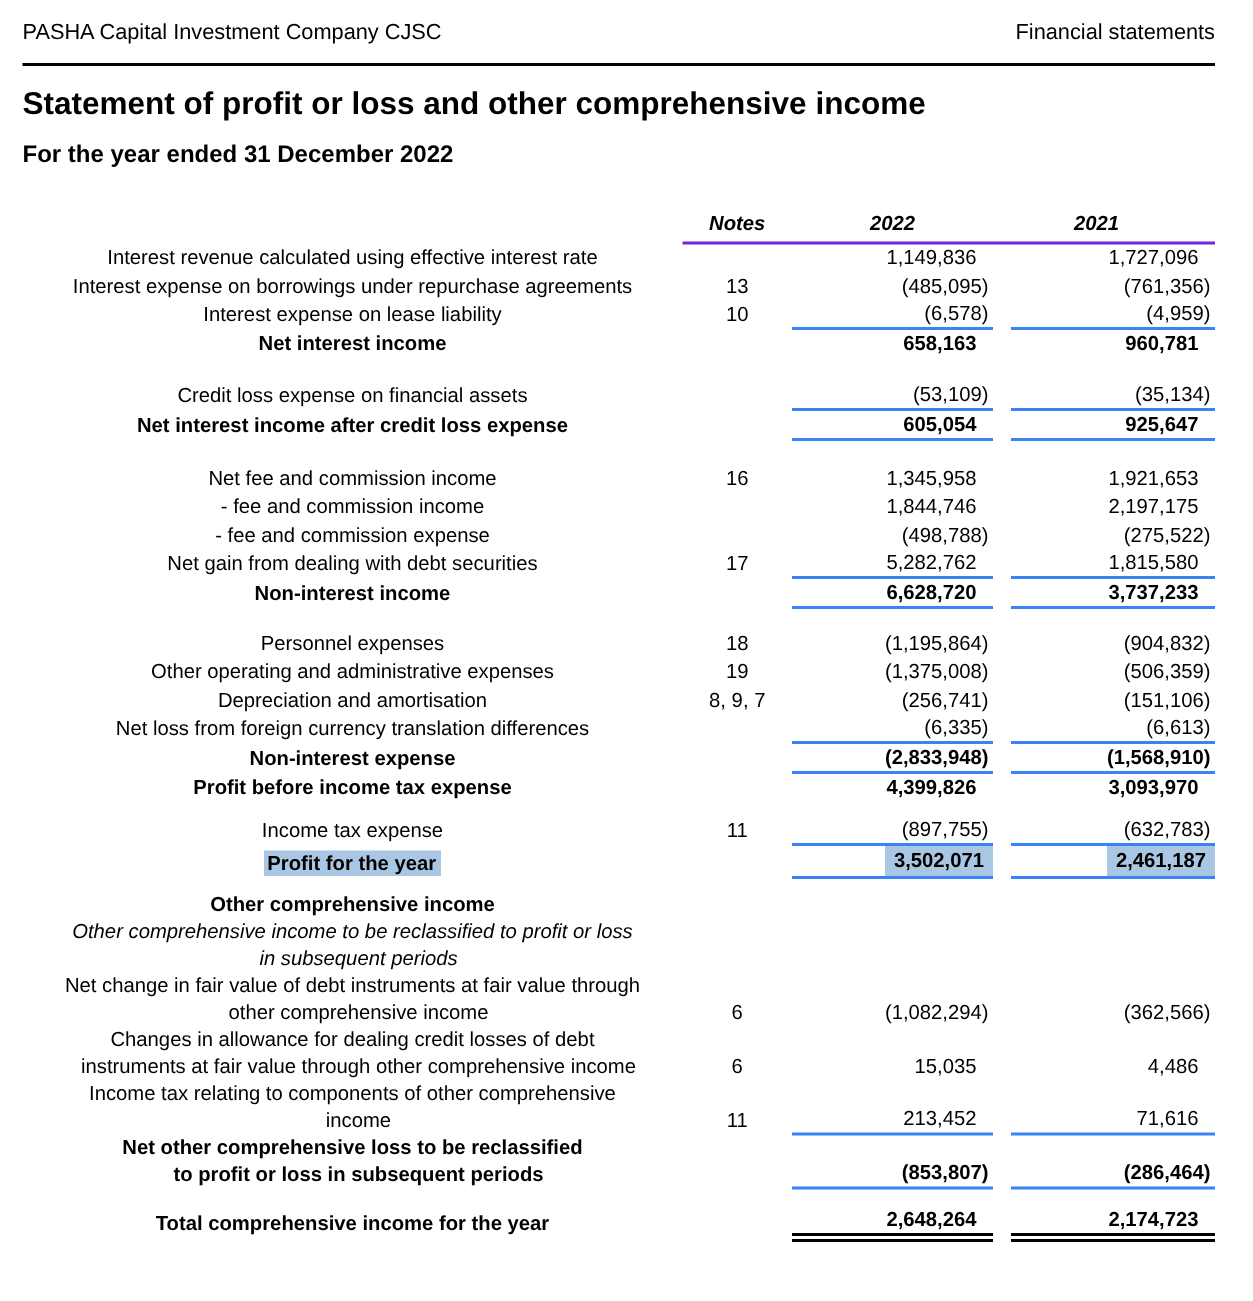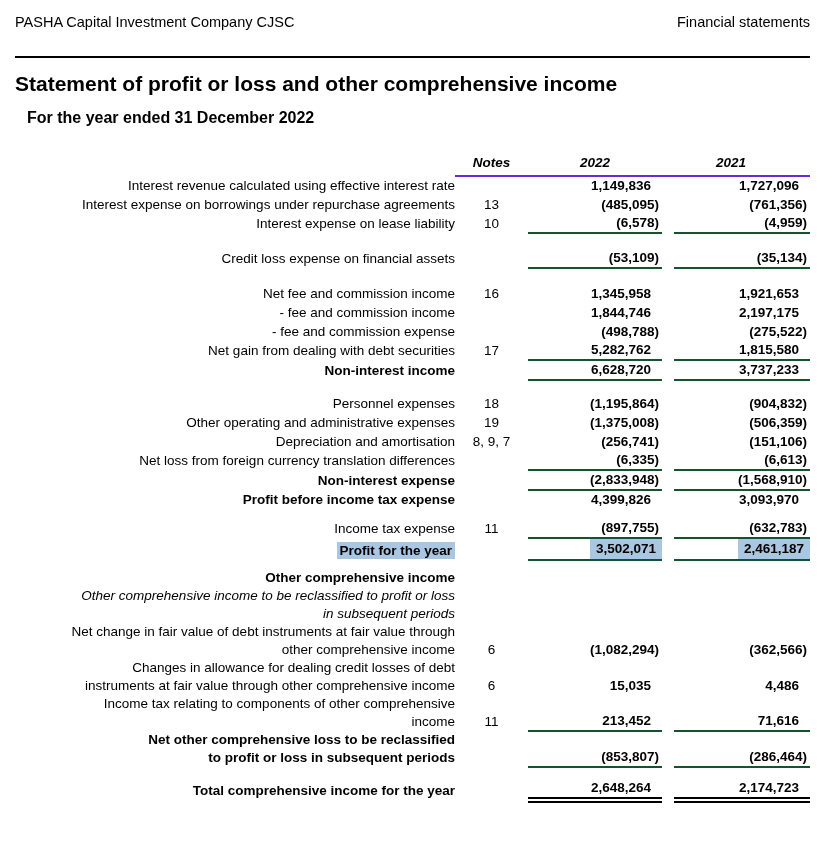--- a/index.html
+++ b/index.html
@@ -6,24 +6,24 @@
   html, body { margin: 0; padding: 0; background: #ffffff; }
   .page {
     width: 835px; height: 867px; overflow: hidden;
     background: #ffffff; color: #000;
     font-family: "Liberation Sans", "DejaVu Sans", sans-serif;
     padding: 14px 25px 0 15px;
   }
   .doc-header {
     display: flex; justify-content: space-between; align-items: flex-end;
     font-size: 14.5px; line-height: 17px;
-    padding-bottom: 25px; border-bottom: 2px solid #000;
+    padding-bottom: 11px; border-bottom: 2px solid #000;
   }
   h1.title { font-size: 21px; font-weight: bold; margin: 16px 0 0; line-height: 20px; }
-  h2.subtitle { font-size: 16px; font-weight: bold; margin: 14px 12px 0; line-height: 19px; }
+  h2.subtitle { font-size: 16px; font-weight: bold; margin: 14px 0 0; line-height: 19px; }
   p.note { font-size: 14px; font-style: italic; margin: 14px 0 0; line-height: 17px; }
 
   table.fin {
     border-collapse: collapse; table-layout: fixed;
     width: 795px; margin-top: 26px;
     font-size: 13.5px; line-height: 18px;
   }
   col.c-lbl { width: 440px; }
   col.c-notes { width: 73px; }
   col.c-v22 { width: 134px; }
@@ -35,27 +35,27 @@
   th.notes-head { text-align: center; font-weight: bold; font-style: italic; }
   th.val-head { text-align: center; font-weight: bold; font-style: italic; }
   th.val-head.y2 { padding-right: 22px; }
   .hrule { border-bottom: 2px solid #6d28d9; }
 
   tbody td { padding: 0; vertical-align: bottom; }
   tbody tr.row { height: 19px; }
   tbody tr.total-row { height: 27px; }
   tr.b { font-weight: bold; }
   tr.i { font-style: italic; }
-  .lbl-cell { text-align: right; }
+  .lbl-cell { text-align: center; }
   .lbl-cell .line2 { padding-left: 8px; }
   .notes-cell { text-align: center; }
-  .val-cell { text-align: right; font-weight: bold; }
+  .val-cell { text-align: right; }
   .num { display: inline-block; padding-right: 11px; }
   .num.paren { padding-right: 3px; }
-  .ul { border-bottom: 2px solid #14532d; }
+  .ul { border-bottom: 2px solid #3b82f6; }
   .dul { border-bottom: 6px double #000; }
   .hl { background: var(--hl, #a9c7e3); padding: 1px 3px 1px 2px; }
   .num.hl { padding-right: 6px; padding-left: 6px; }
   tr.sp td { line-height: 0; font-size: 0; }
 </style>
 </head>
 <body>
 
 <div class="page">
 
@@ -105,31 +105,49 @@
         </tr>
         <tr class="row">
           <td class="lbl-cell">
             <div class="line1">Interest expense on lease liability</div>
           </td>
           <td class="notes-cell">10</td>
           <td class="val-cell ul"><span class="num paren">(6,578)</span></td>
           <td class="gap-cell"></td>
           <td class="val-cell ul"><span class="num paren">(4,959)</span></td>
         </tr>
+        <tr class="row b">
+          <td class="lbl-cell">
+            <div class="line1">Net interest income</div>
+          </td>
+          <td class="notes-cell"></td>
+          <td class="val-cell"><span class="num">658,163</span></td>
+          <td class="gap-cell"></td>
+          <td class="val-cell"><span class="num">960,781</span></td>
+        </tr>
         <tr class="sp">
           <td colspan="5" style="height: 16px;"></td>
         </tr>
         <tr class="row">
           <td class="lbl-cell">
             <div class="line1">Credit loss expense on financial assets</div>
           </td>
           <td class="notes-cell"></td>
           <td class="val-cell ul"><span class="num paren">(53,109)</span></td>
           <td class="gap-cell"></td>
           <td class="val-cell ul"><span class="num paren">(35,134)</span></td>
+        </tr>
+        <tr class="row b">
+          <td class="lbl-cell">
+            <div class="line1">Net interest income after credit loss expense</div>
+          </td>
+          <td class="notes-cell"></td>
+          <td class="val-cell ul"><span class="num">605,054</span></td>
+          <td class="gap-cell"></td>
+          <td class="val-cell ul"><span class="num">925,647</span></td>
         </tr>
         <tr class="sp">
           <td colspan="5" style="height: 16px;"></td>
         </tr>
         <tr class="row">
           <td class="lbl-cell">
             <div class="line1">Net fee and commission income</div>
           </td>
           <td class="notes-cell">16</td>
           <td class="val-cell"><span class="num">1,345,958</span></td>

